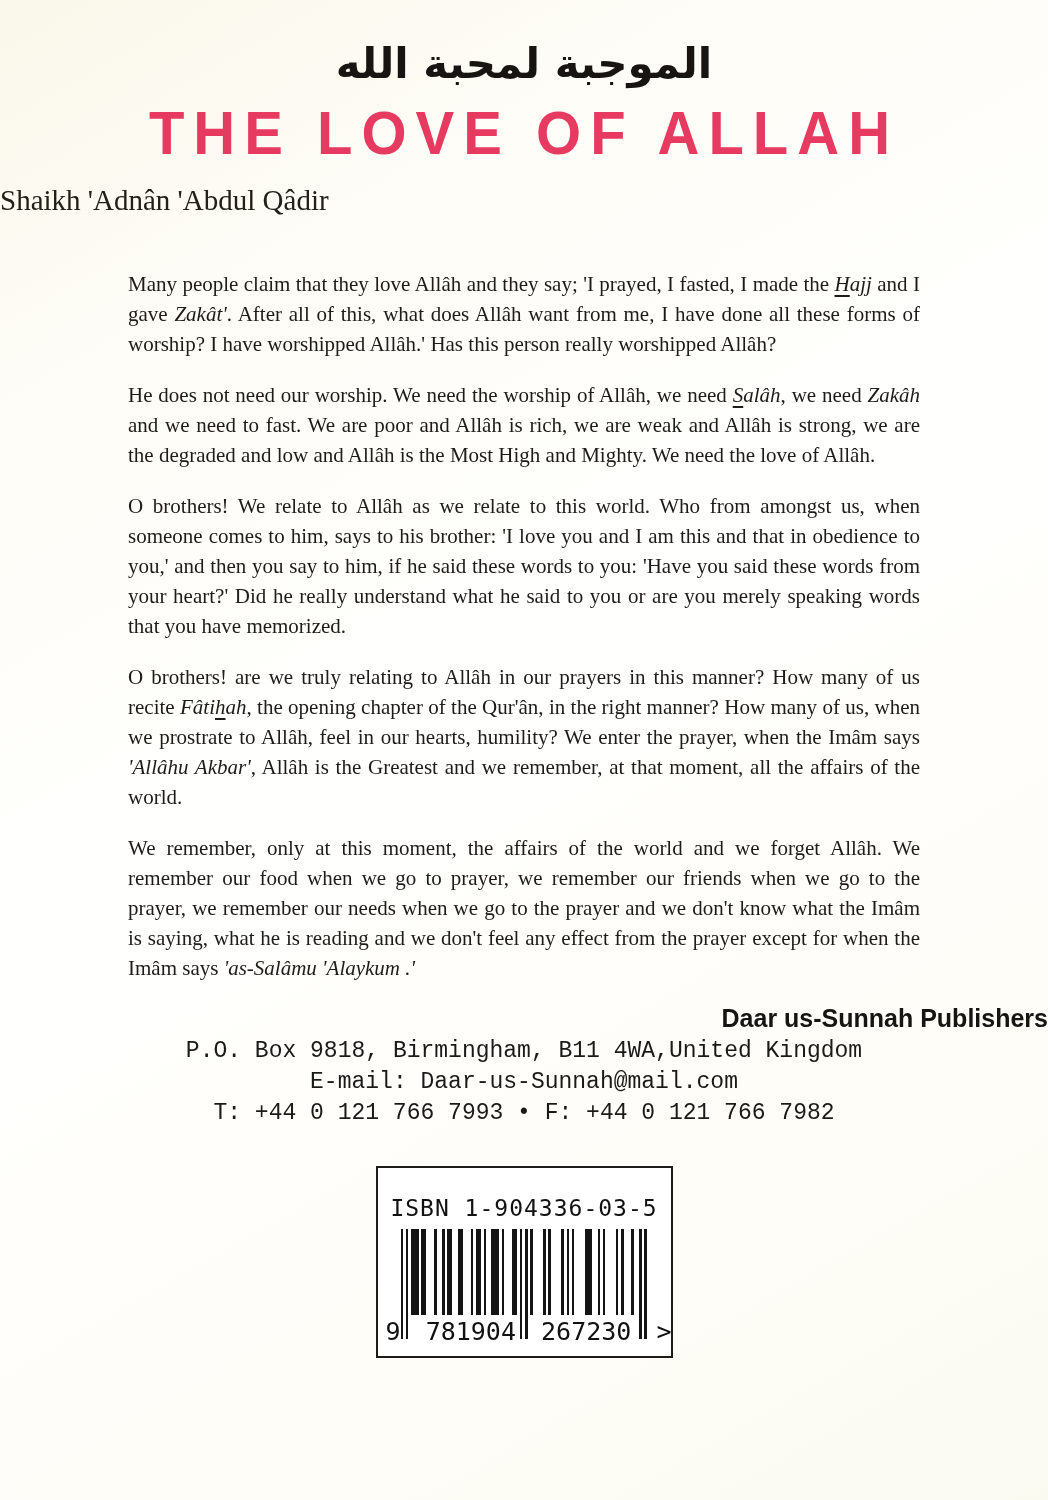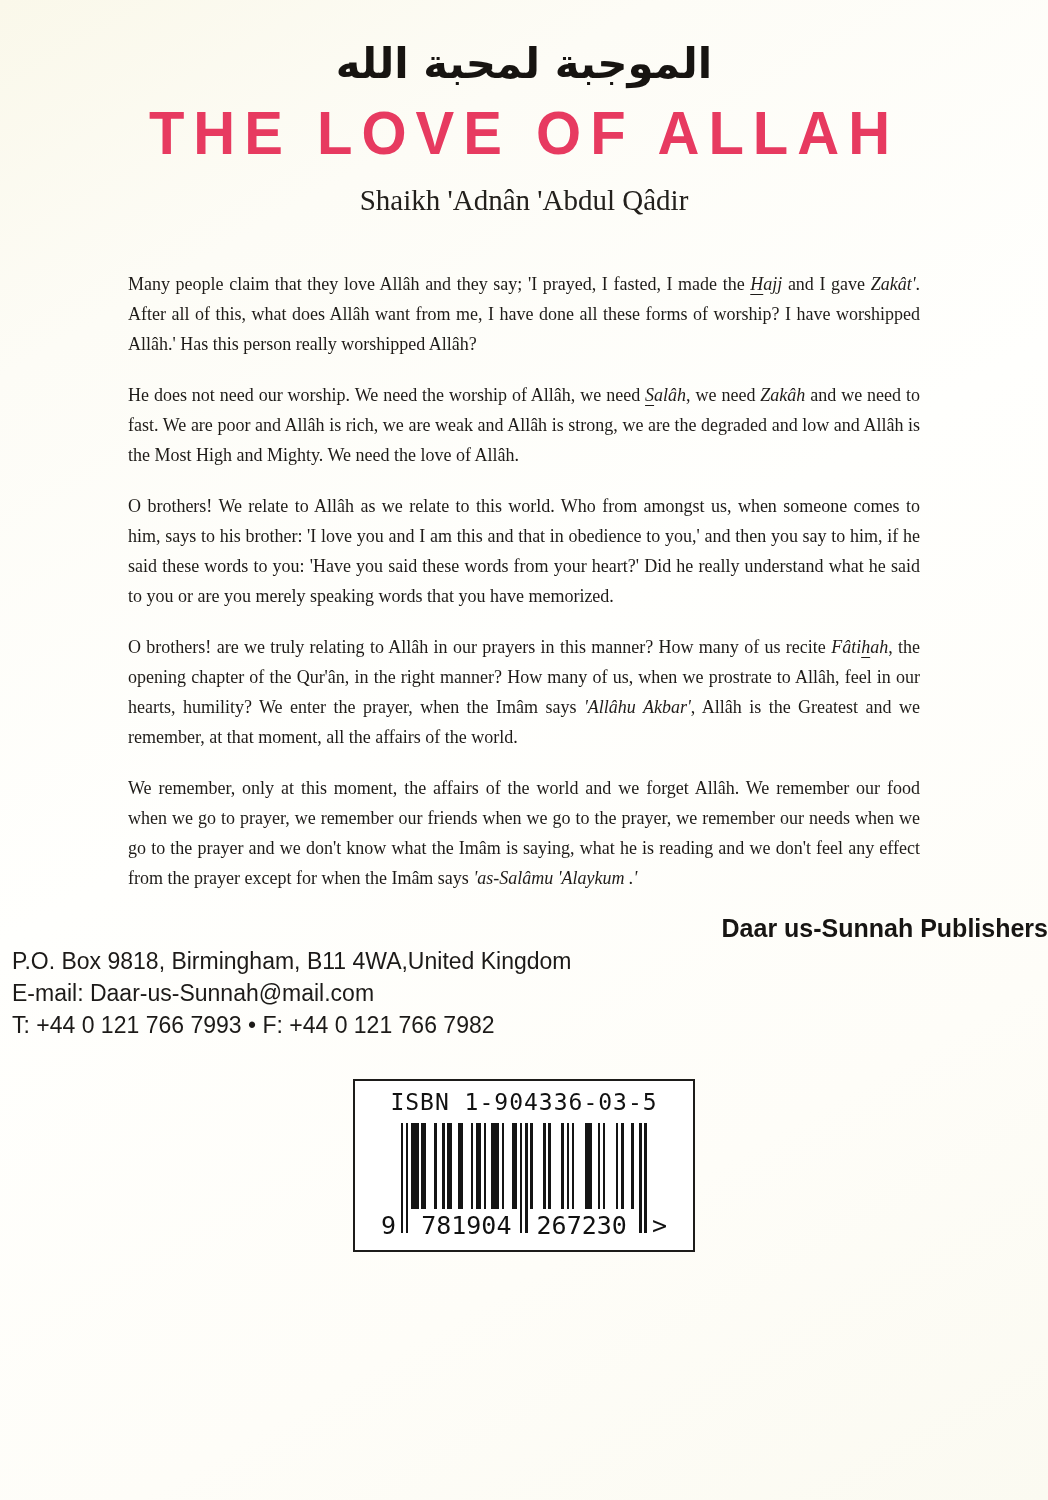--- a/index.html
+++ b/index.html
@@ -10,41 +10,41 @@
   }
   .calligraphy{
     text-align:center;padding-top:36px;font-family:"DejaVu Sans",sans-serif;
     font-weight:bold;font-size:42px;line-height:1.35;color:#171411;direction:rtl;
   }
   .title{
     text-align:center;margin:6px 0 0;font-family:"Liberation Sans",sans-serif;
     font-weight:bold;font-size:58px;letter-spacing:9px;color:#e73a60;
     transform:scaleY(1.04);
   }
-  .author{text-align:center;margin-top:18px;font-size:29px;color:#23201c;}
+  .author{text-align:left;margin-top:18px;font-size:29px;color:#23201c;}
   .body-text{
     width:792px;margin:52px auto 4px;text-align:justify;
-    font-size:18px;line-height:30px;
+    font-size:21px;line-height:30px;
   }
   .body-text p{margin:0 0 21px;}
   .it{font-style:italic;}
   .ul{text-decoration:underline;text-underline-offset:4px;}
   .closing{width:792px;margin:8px auto 0;font-size:20.5px;line-height:30px;}
   .logo{text-align:center;margin-top:34px;}
   .pub-name{
     text-align:right;margin-top:4px;font-family:"Liberation Sans",sans-serif;
     font-weight:bold;font-size:25px;color:#171513;
   }
   .pub-line{
-    margin-top:5px;font-family:Liberation Sans, sans-serif;
-    font-size:23px;color:#1c1a18;padding-left:12px;
+    text-align:center;margin-top:5px;font-family:Liberation Mono, monospace;
+    font-size:23px;color:#1c1a18;
   }
   .barcode-label{
-    width:342px;margin:40px auto 0;background:#ffffff;border:2px solid #1d1c1a;
-    padding:8px 8px 10px;box-sizing:border-box;
+    width:297px;margin:40px auto 0;background:#ffffff;border:2px solid #1d1c1a;
+    padding:27px 8px 10px;box-sizing:border-box;
   }
   .isbn-line{
     font-family:"DejaVu Sans Mono",monospace;font-size:23px;letter-spacing:1px;
     text-align:center;color:#111;white-space:nowrap;
   }
   .bars{
     display:flex;justify-content:flex-start;align-items:flex-start;
     width:247px;height:112px;margin:8px auto 0;
   }
   .module{width:2.6px;height:86px;flex:none;}

